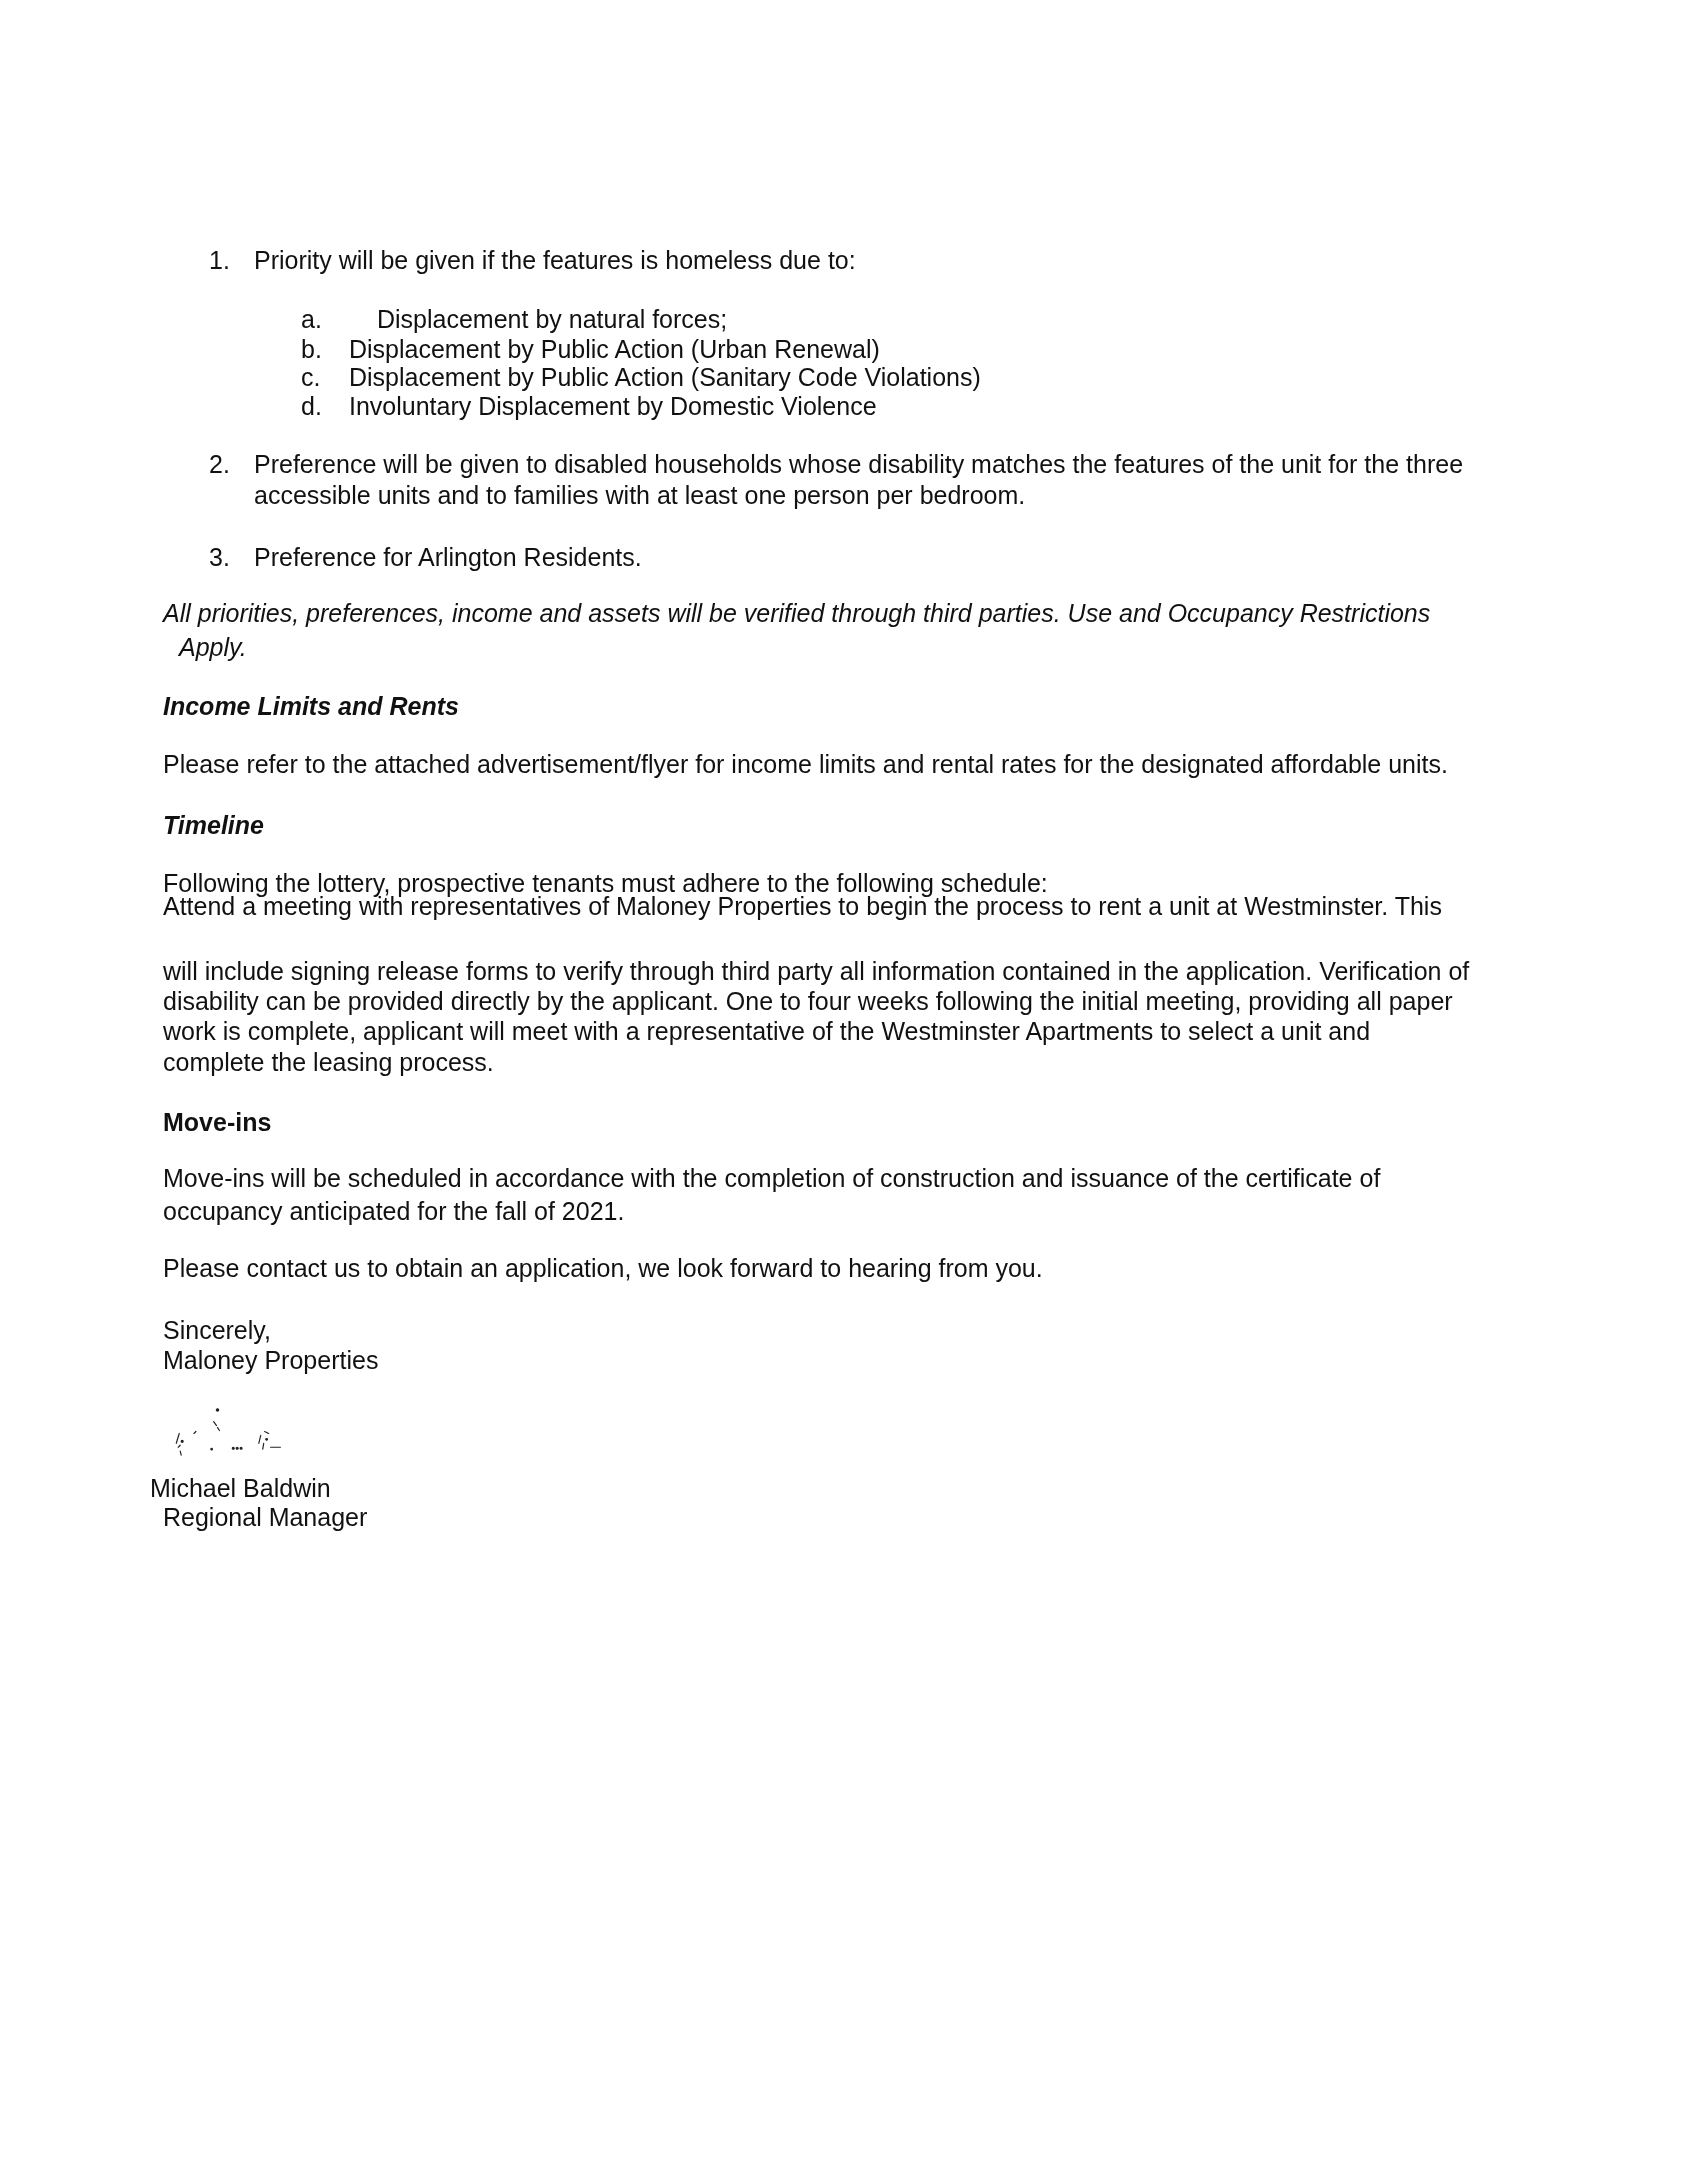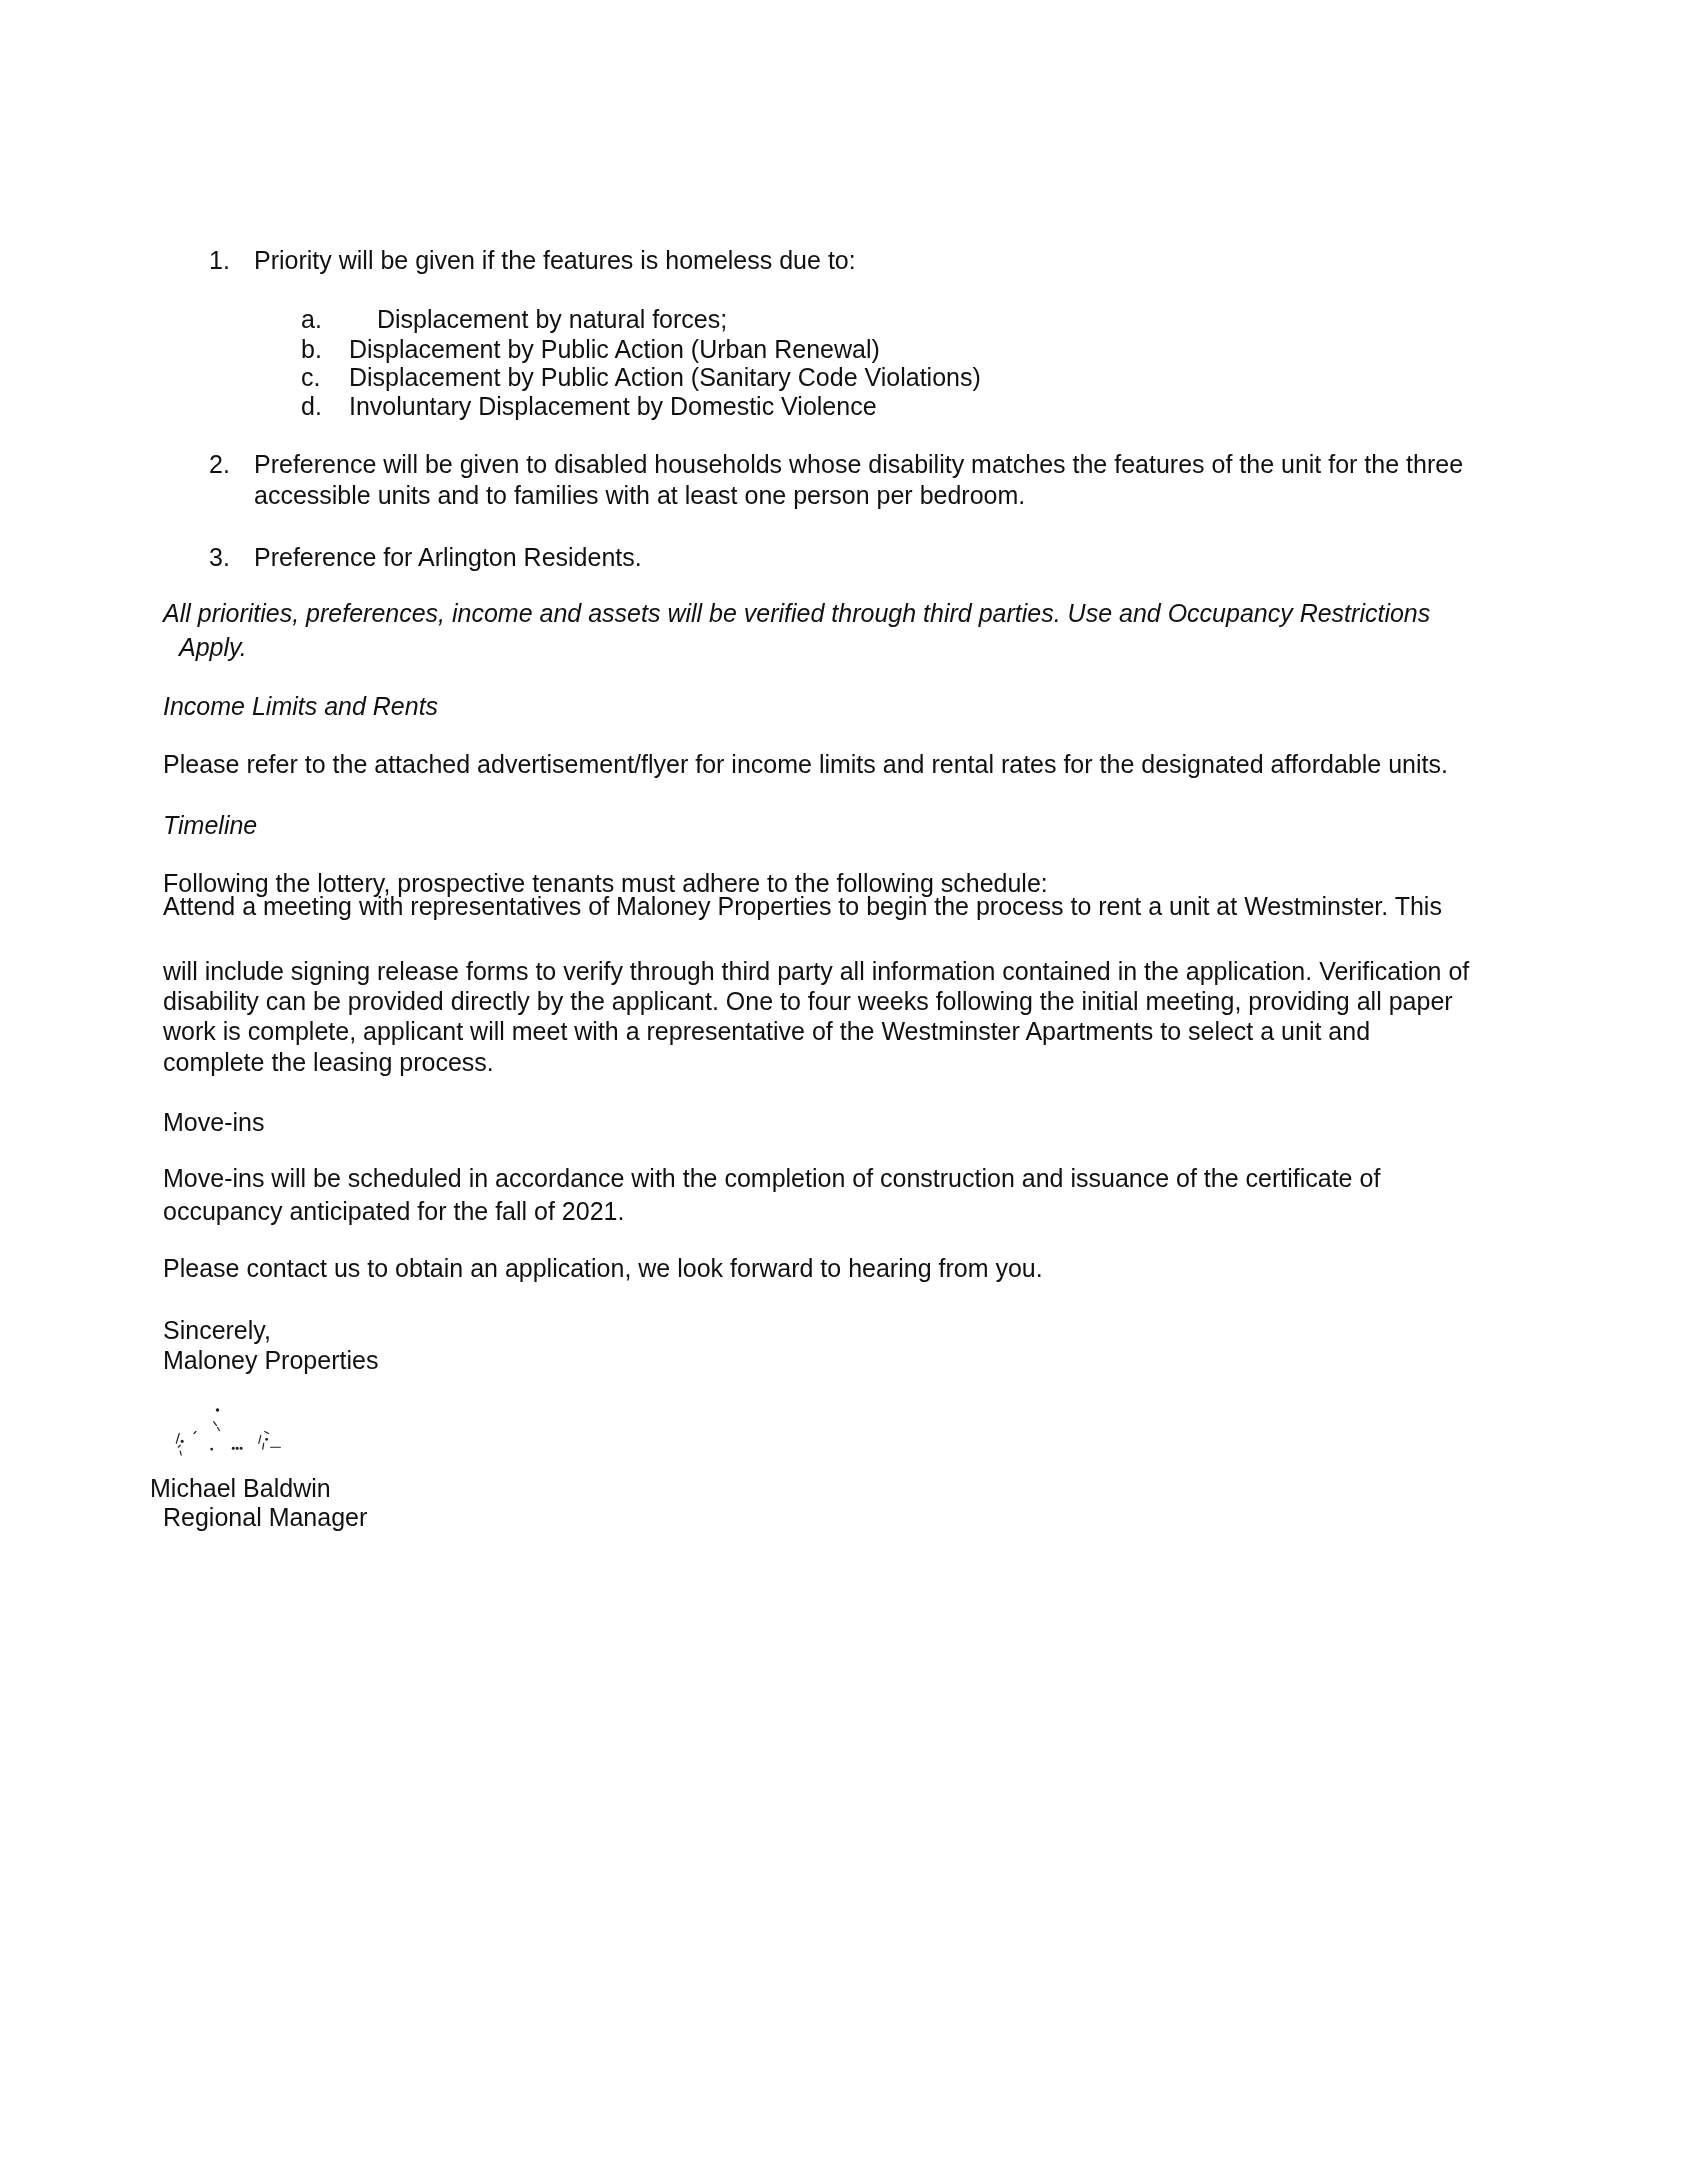--- a/index.html
+++ b/index.html
@@ -1,22 +1,22 @@
 <!DOCTYPE html>
 <html><head>
 <meta charset="utf-8">
 <style>
   html, body { margin: 0; padding: 0; background: #ffffff; }
   body { width: 1683px; height: 2178px; position: relative; overflow: hidden;
          font-family: "Liberation Sans", sans-serif; color: #111111; font-size: 25px; }
   .ln { position: absolute; white-space: nowrap; line-height: 30px; height: 30px; }
   .num { position: absolute; white-space: nowrap; line-height: 30px; }
   .it { font-style: italic; }
-  .bi { font-style: italic; font-weight: normal; }
-  .b { font-weight: normal; }
+  .bi { font-style: italic; font-weight: bold; }
+  .b { font-weight: bold; }
   .sig { position: absolute; left: 168px; top: 1404px; width: 158px; height: 55px; }
 </style>
 </head>
 <body>
 
 <div>
   <span class="num" style="left:209px; top:245px;">1.</span>
   <span class="ln" style="left:254px; top:245px;">Priority will be given if the features is homeless due to:</span>
 
   <span class="num" style="left:301px; top:304px;">a.</span>

